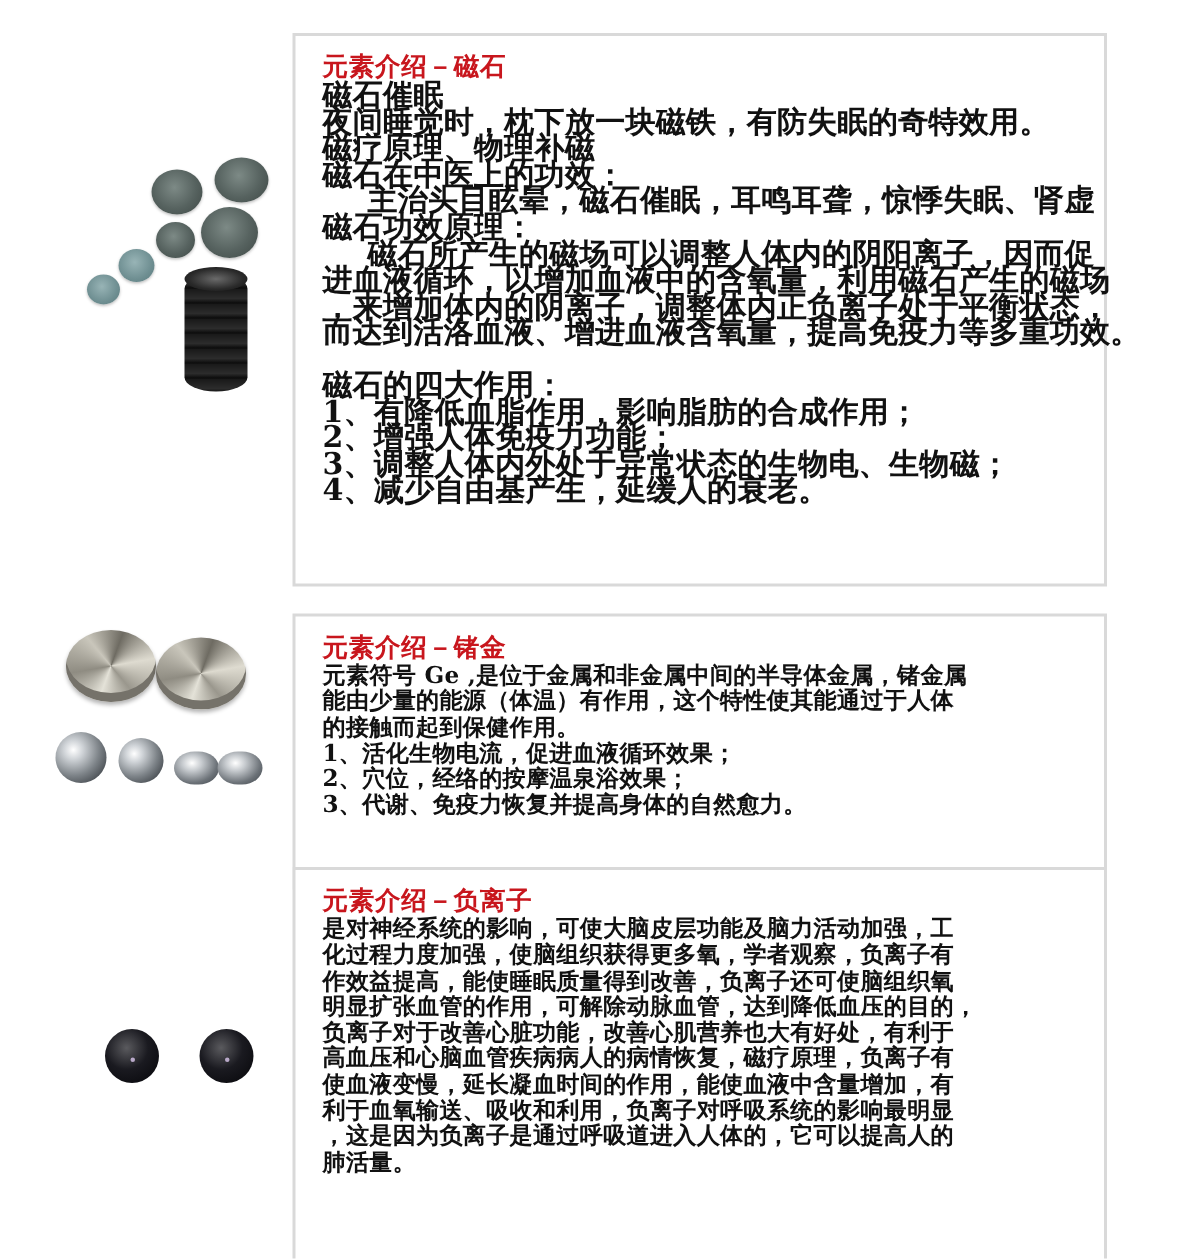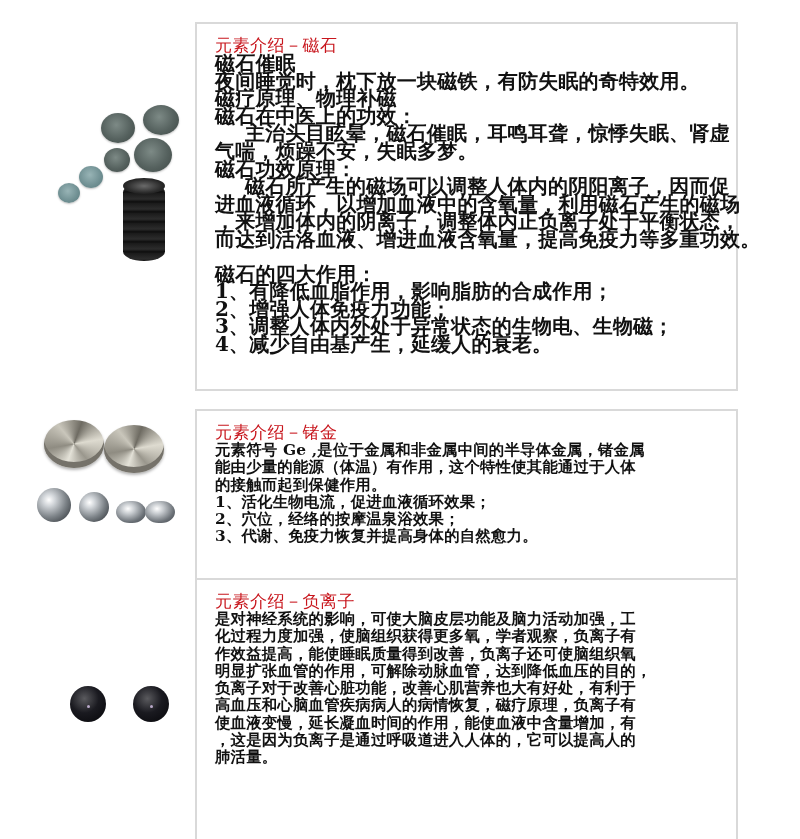--- a/index.html
+++ b/index.html
@@ -15,21 +15,21 @@
       border: 2px solid #d9d9d9;
       background: #ffffff;
       box-sizing: border-box;
       padding: 12px 0 0 18px;
     }
     .box1 { top: 22px; height: 369px; }
     .box2 { top: 409px; height: 184px; }
     .box3 { top: 578px; height: 265px; }
     .title {
       color: #c8161d;
-      font-weight: normal;
+      font-weight: bold;
       font-size: 17px;
       line-height: 19px;
       letter-spacing: 0.5px;
       margin: 0;
     }
     .line {
       font-size: 20px;
       line-height: 17.6px;
       white-space: nowrap;
       font-weight: bold;
@@ -109,21 +109,20 @@
   <div class="bead" style="left:133px;top:46px;width:36px;height:36px;"></div>
 </div>
 
 <div class="box box1">
   <p class="title">元素介绍－磁石</p>
   <p class="line">磁石催眠</p>
   <p class="line">夜间睡觉时，枕下放一块磁铁，有防失眠的奇特效用。</p>
   <p class="line">磁疗原理、物理补磁</p>
   <p class="line">磁石在中医上的功效：</p>
   <p class="line indent">主治头目眩晕，磁石催眠，耳鸣耳聋，惊悸失眠、肾虚</p>
-  <p class="line">气喘，烦躁不安，失眠多梦。</p>
   <p class="line">磁石功效原理：</p>
   <p class="line indent">磁石所产生的磁场可以调整人体内的阴阳离子，因而促</p>
   <p class="line">进血液循环，以增加血液中的含氧量，利用磁石产生的磁场</p>
   <p class="line">，来增加体内的阴离子，调整体内正负离子处于平衡状态，</p>
   <p class="line">而达到活洛血液、增进血液含氧量，提高免疫力等多重功效。</p>
   <div class="gap"></div>
   <p class="line">磁石的四大作用：</p>
   <p class="line">1、有降低血脂作用，影响脂肪的合成作用；</p>
   <p class="line">2、增强人体免疫力功能；</p>
   <p class="line">3、调整人体内外处于异常状态的生物电、生物磁；</p>
@@ -142,15 +141,16 @@
 
 <div class="box box3">
   <p class="title">元素介绍－负离子</p>
   <p class="line">是对神经系统的影响，可使大脑皮层功能及脑力活动加强，工</p>
   <p class="line">化过程力度加强，使脑组织获得更多氧，学者观察，负离子有</p>
   <p class="line">作效益提高，能使睡眠质量得到改善，负离子还可使脑组织氧</p>
   <p class="line">明显扩张血管的作用，可解除动脉血管，达到降低血压的目的，</p>
   <p class="line">负离子对于改善心脏功能，改善心肌营养也大有好处，有利于</p>
   <p class="line">高血压和心脑血管疾病病人的病情恢复，磁疗原理，负离子有</p>
   <p class="line">使血液变慢，延长凝血时间的作用，能使血液中含量增加，有</p>
+  <p class="line">利于血氧输送、吸收和利用，负离子对呼吸系统的影响最明显</p>
   <p class="line">，这是因为负离子是通过呼吸道进入人体的，它可以提高人的</p>
   <p class="line">肺活量。</p>
 </div>
 
 </body></html>

